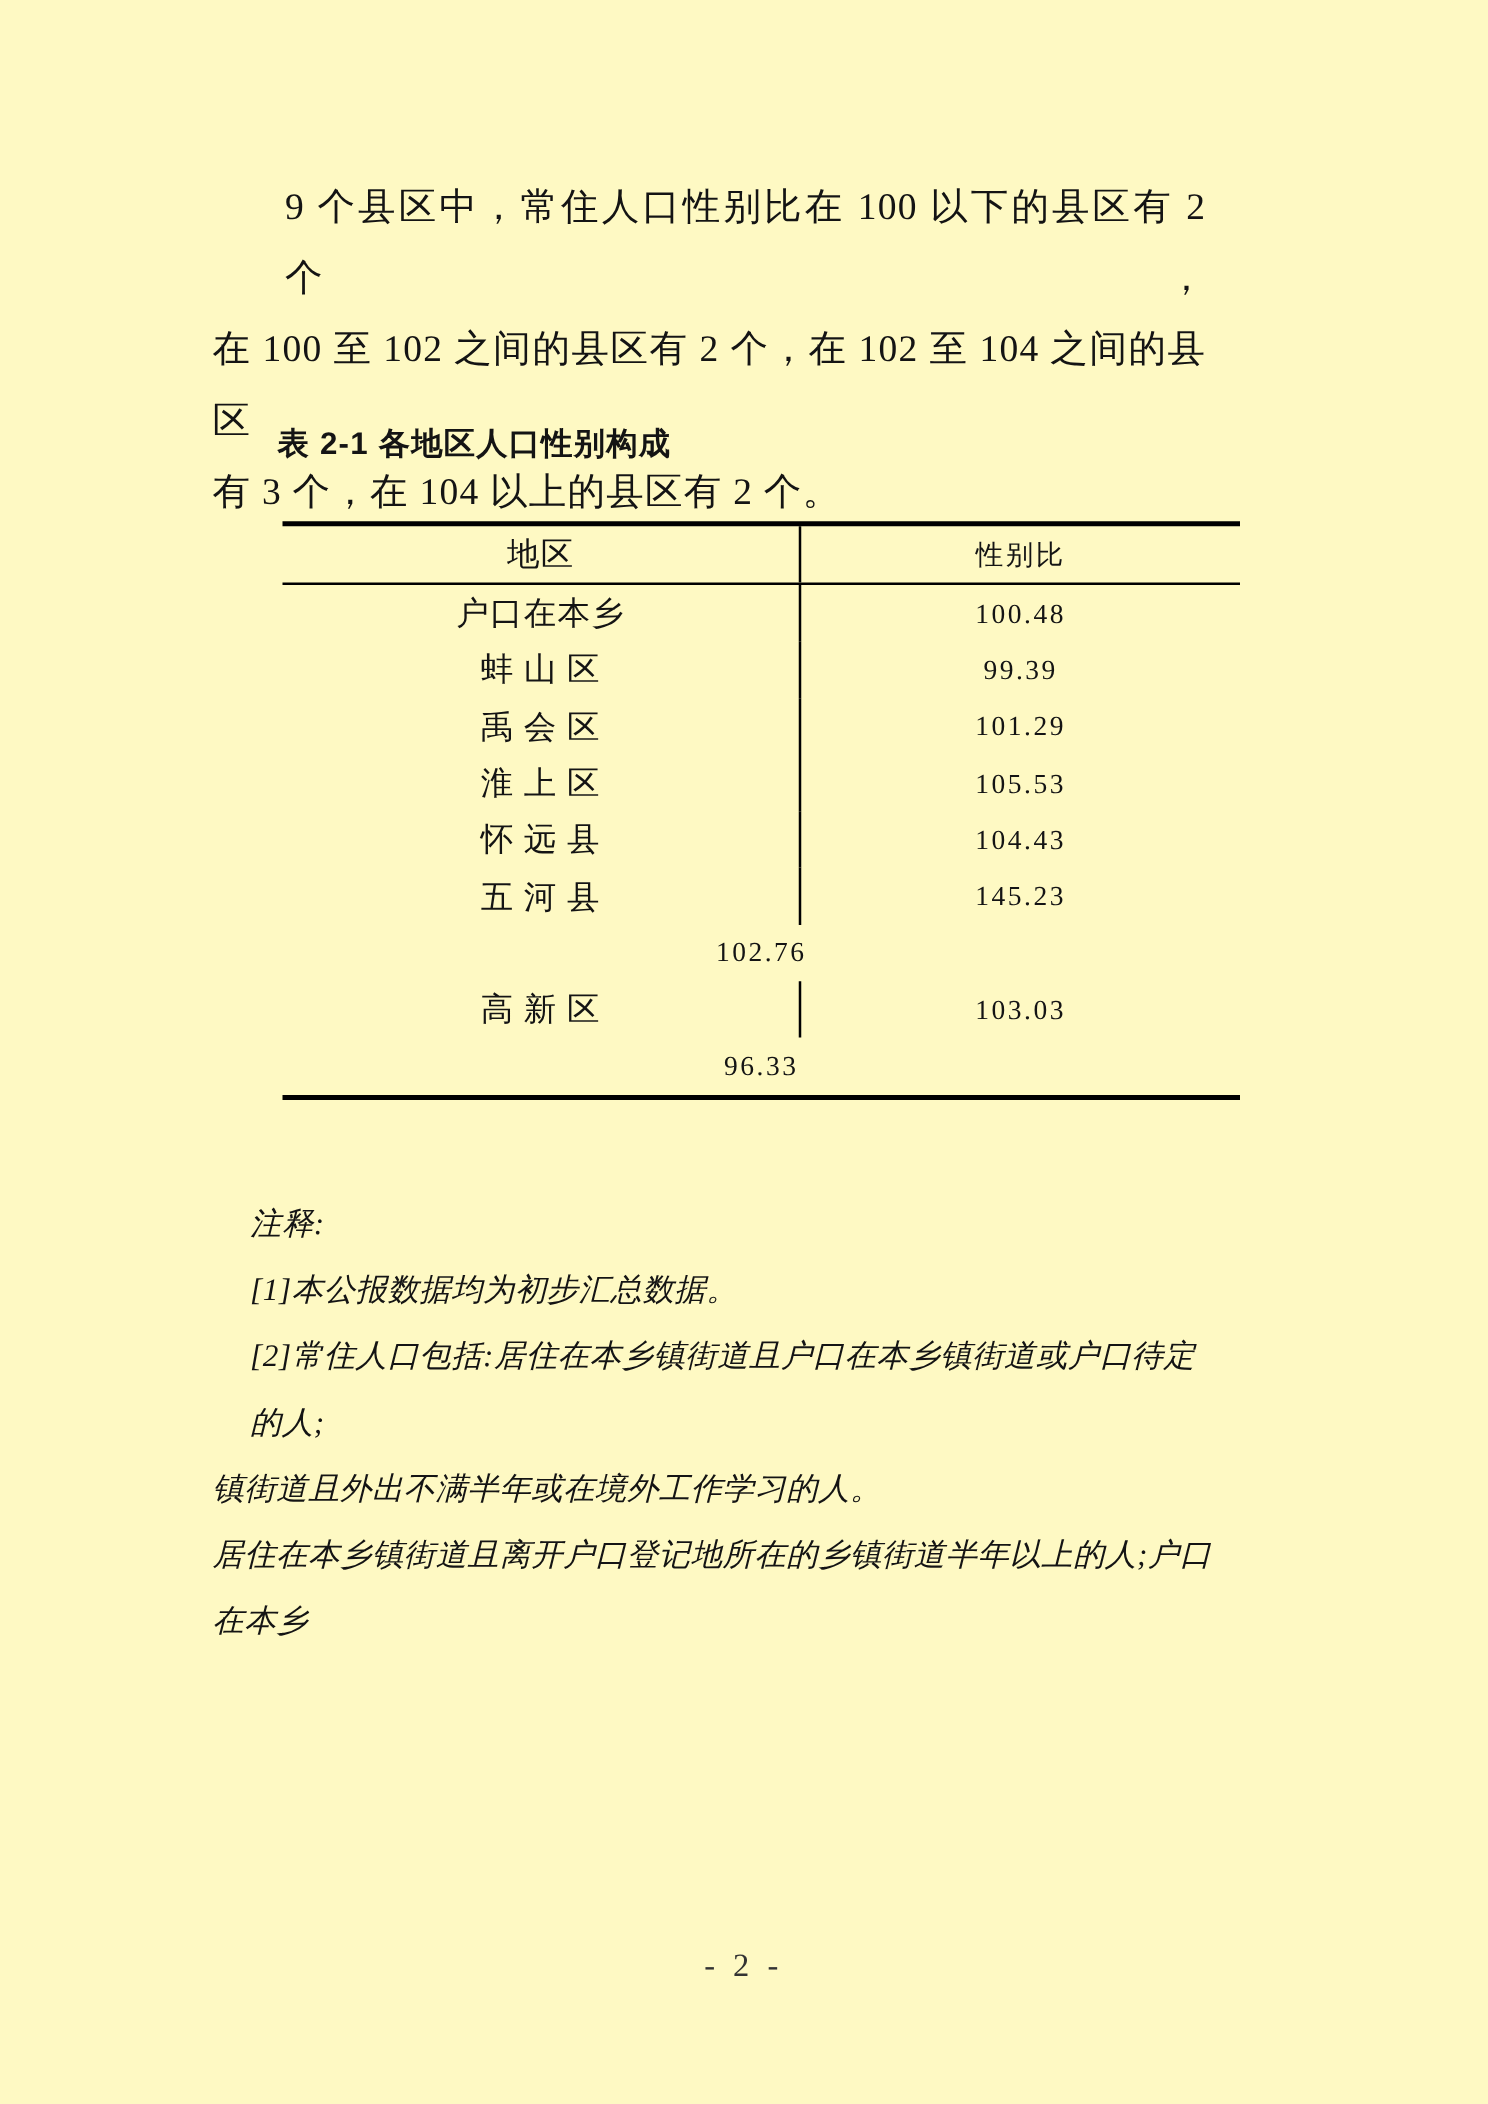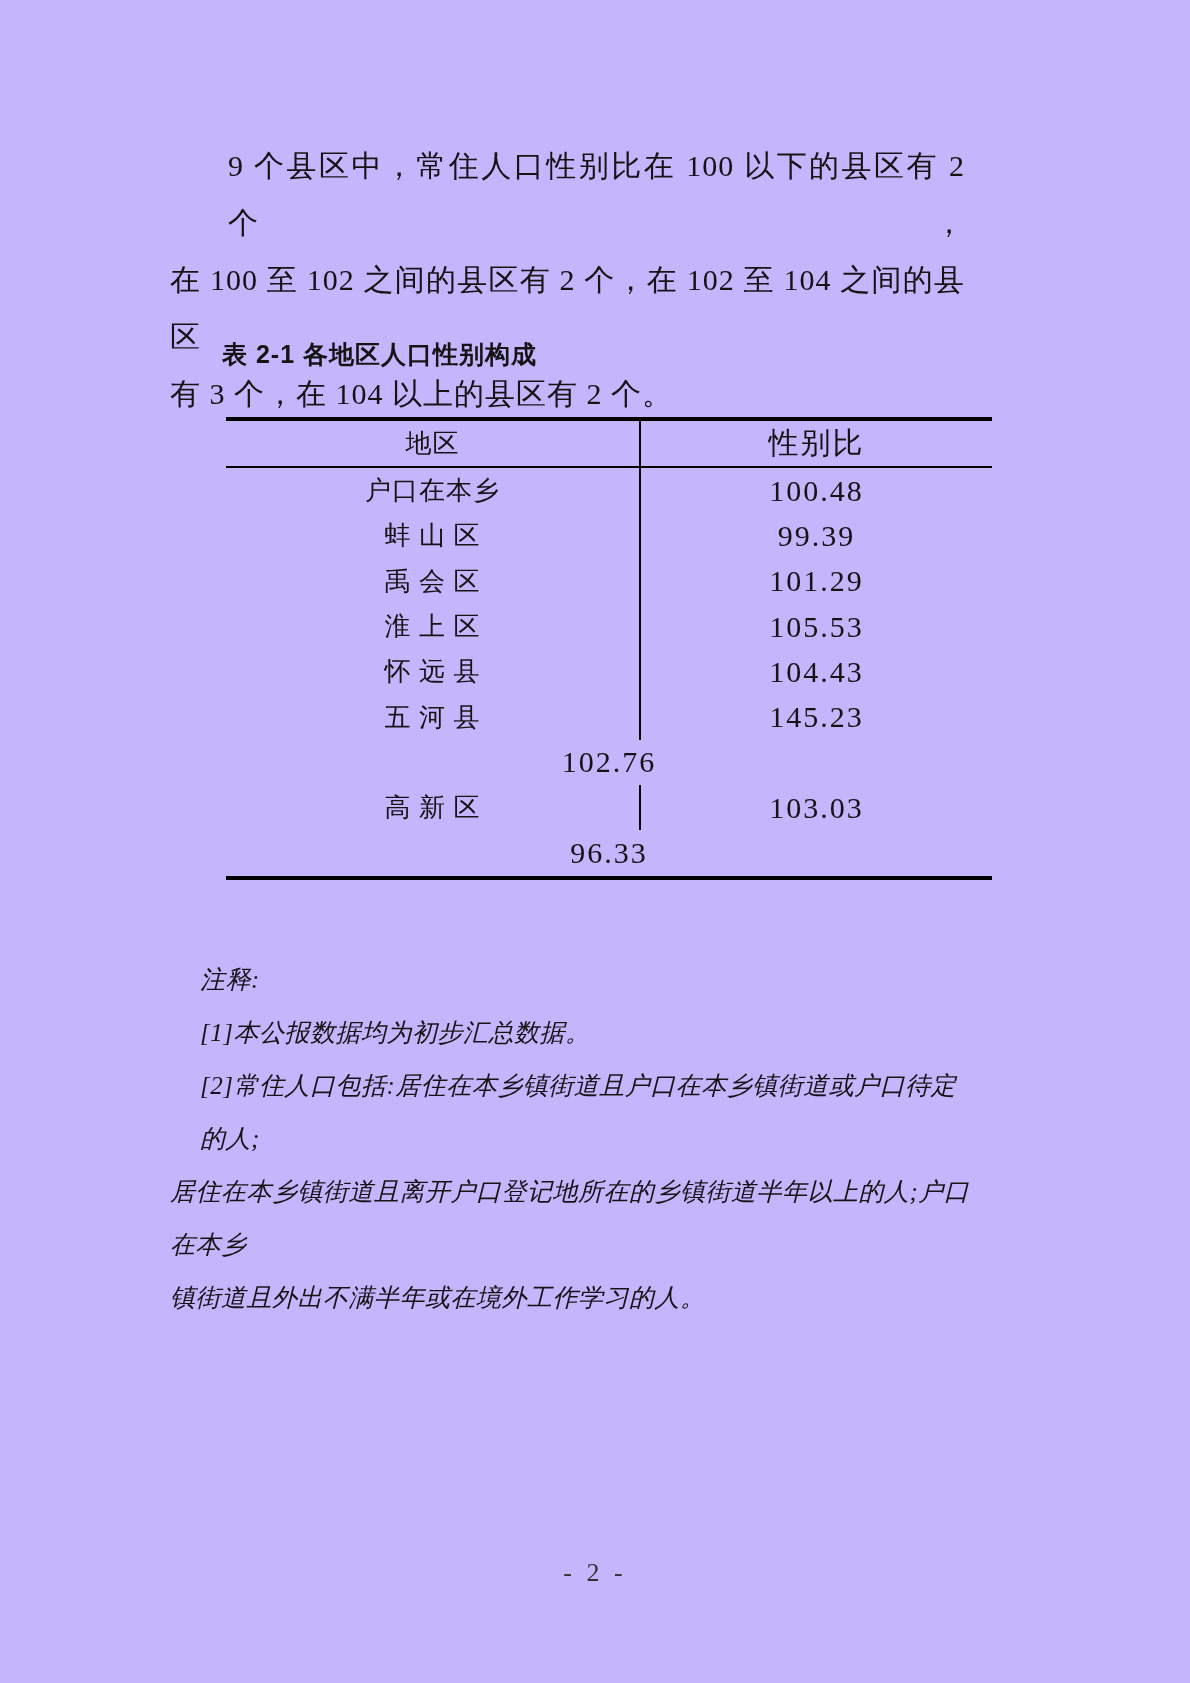--- a/index.html
+++ b/index.html
@@ -1,21 +1,21 @@
 <!DOCTYPE html>
 <html><head>
 <meta charset="utf-8">
 <style>
   html, body { margin: 0; padding: 0; background: #e8e8e8; }
   .page {
     position: relative;
     width: 1190px;
     height: 1683px;
     margin: 0 auto;
-    background: #c4b5fd;
+    background: #fef9c3;
     font-family: "Liberation Serif", "DejaVu Serif", serif;
     color: #141414;
     overflow: hidden;
   }
 
   
   .intro {
     position: absolute;
     left: 170px;
     top: 137px;
@@ -57,21 +57,21 @@
     width: 415px;
     border-right: 2px solid #000;
     box-sizing: border-box;
     display: flex; align-items: center; justify-content: center;
     font-size: 26px;
     letter-spacing: 1px;
   }
   .t-cell-r {
     flex: 1;
     display: flex; align-items: center; justify-content: center;
-    font-size: 30px;
+    font-size: 22px;
     letter-spacing: 2px;
   }
 
   
   .notes {
     position: absolute;
     left: 170px;
     top: 953px;
     width: 800px;
     font-size: 25px;
@@ -144,19 +144,19 @@
     </div>
     <div class="t-row">
       <div class="t-cell-r">96.33</div>
     </div>
   </div>
 
   <div class="notes">
     <div class="note-line indented">注释:</div>
     <div class="note-line indented">[1]本公报数据均为初步汇总数据。</div>
     <div class="note-line indented">[2]常住人口包括:居住在本乡镇街道且户口在本乡镇街道或户口待定的人;</div>
+    <div class="note-line">镇街道且外出不满半年或在境外工作学习的人。</div>
     <div class="note-line">居住在本乡镇街道且离开户口登记地所在的乡镇街道半年以上的人;户口在本乡</div>
-    <div class="note-line">镇街道且外出不满半年或在境外工作学习的人。</div>
   </div>
 
   <div class="footer">- 2 -</div>
 
 </div>
 
 </body></html>

